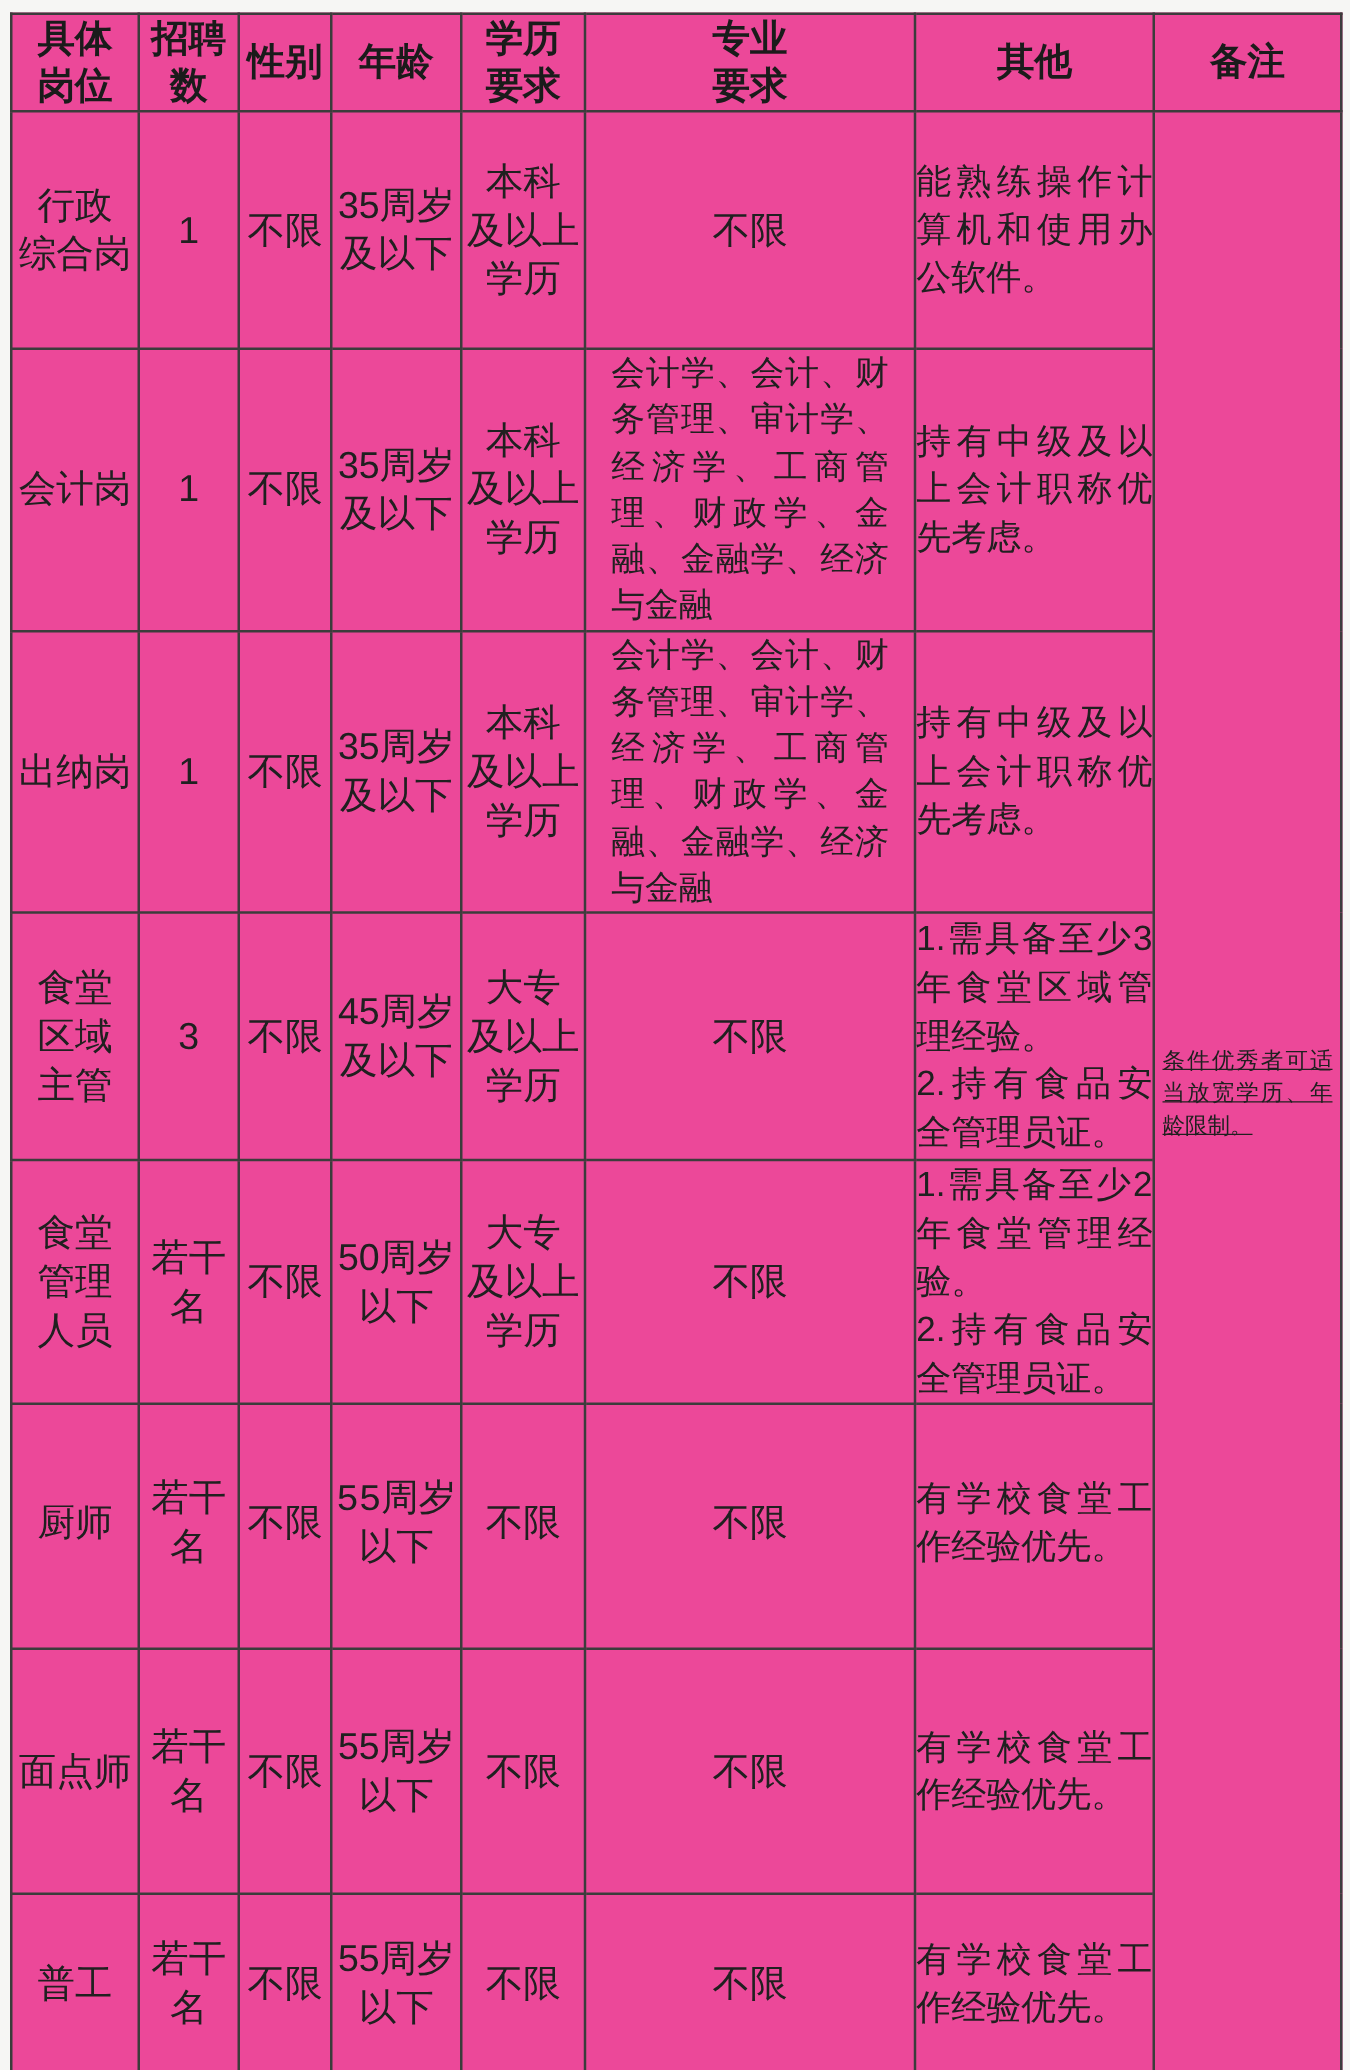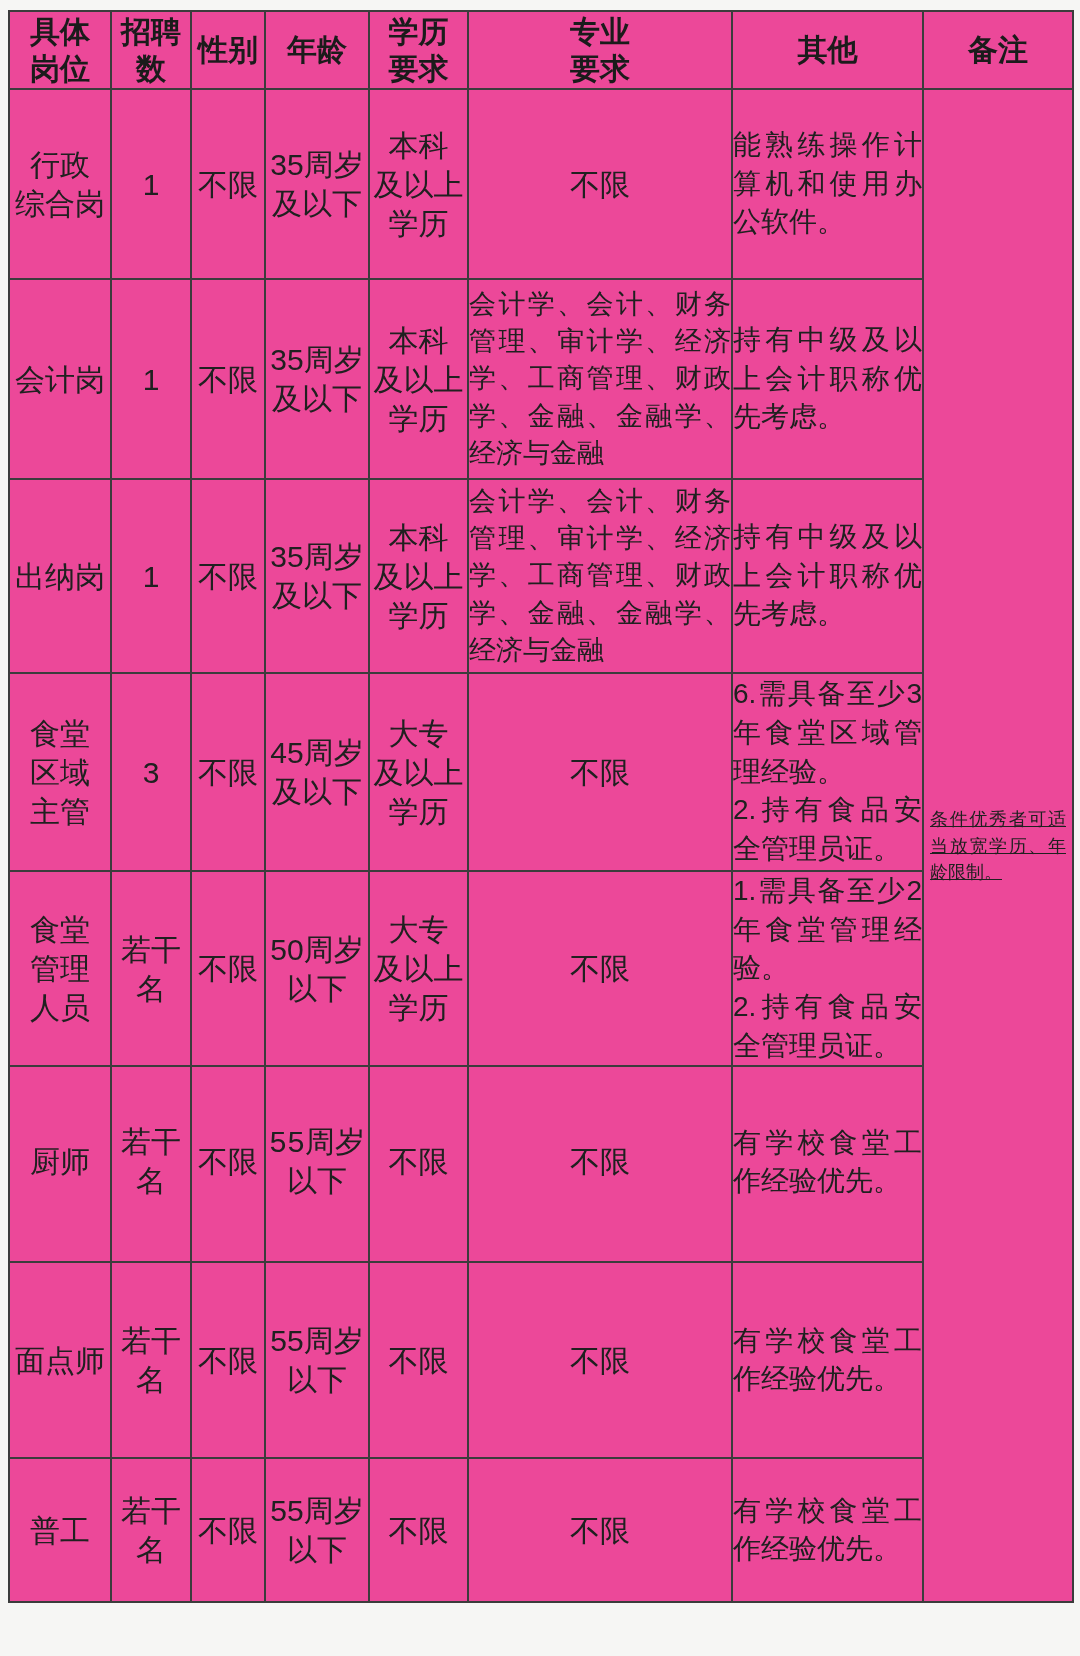--- a/index.html
+++ b/index.html
@@ -34,21 +34,21 @@
   td.ctr{
     font-size:30px;
     text-align:center;
     white-space:pre-line;
     line-height:1.3;
   }
   td.major-long{
     font-size:27px;
     text-align:justify;
     line-height:1.38;
-    padding:0 0;
+    padding:0 20px;
   }
   td.other{
     font-size:28px;
     text-align:justify;
     white-space:pre-line;
     line-height:1.38;
     padding:0 0;
   }
   td.remark{
     font-size:18px;
@@ -145,21 +145,21 @@
 区域
 主管</td>
     <td class="ctr">3</td>
     <td class="ctr">不限</td>
     <td class="ctr">45周岁
 及以下</td>
     <td class="ctr">大专
 及以上
 学历</td>
     <td class="ctr">不限</td>
-    <td class="other">6.需具备至少3年食堂区域管理经验。
+    <td class="other">1.需具备至少3年食堂区域管理经验。
 2.持有食品安全管理员证。</td>
   </tr>
 
   <tr class="r5">
     <td class="ctr">食堂
 管理
 人员</td>
     <td class="ctr">若干
 名</td>
     <td class="ctr">不限</td>

